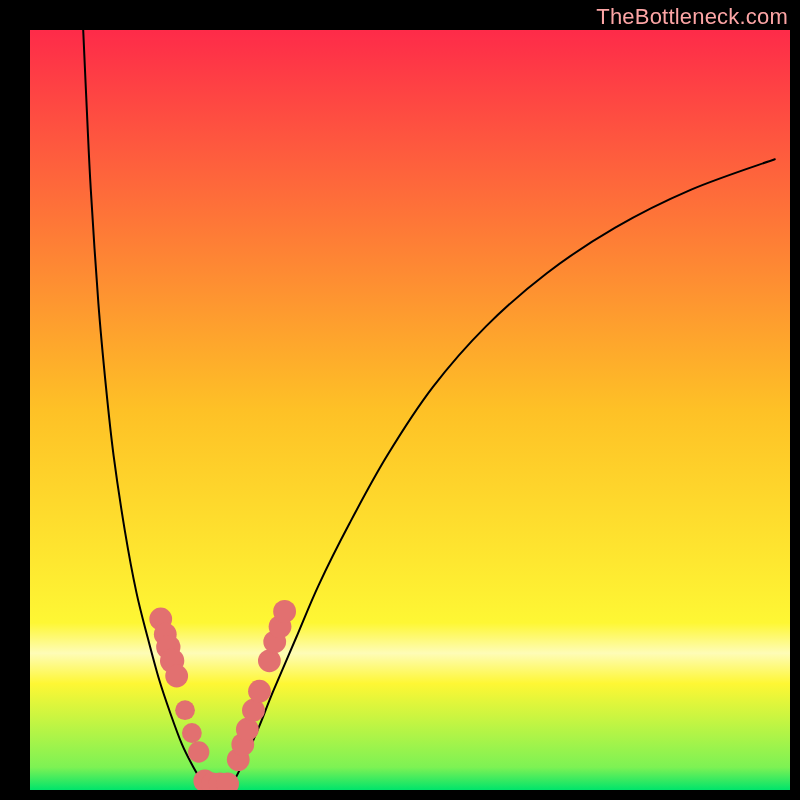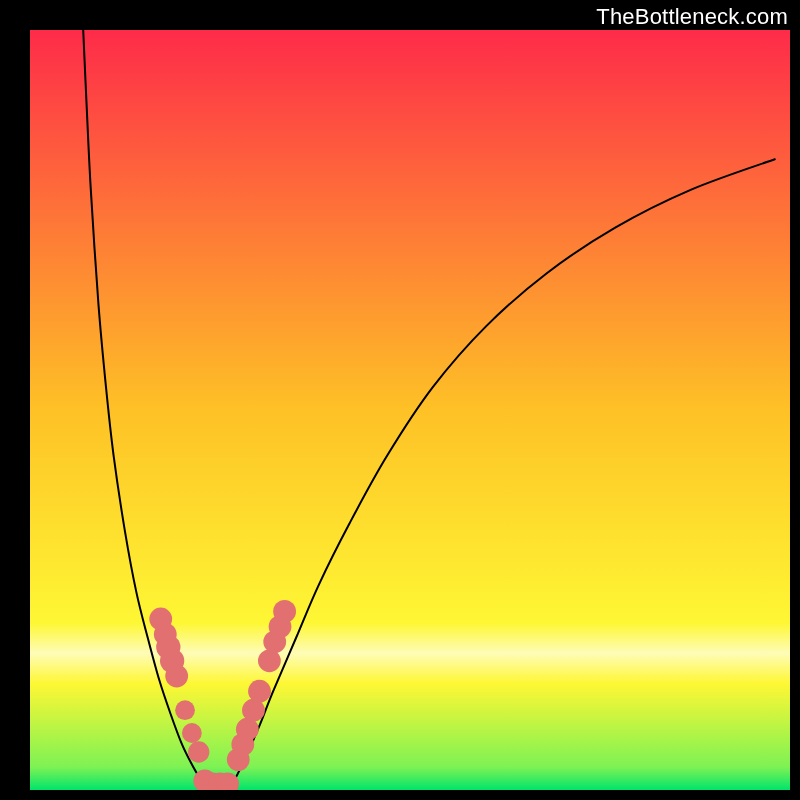--- a/index.html
+++ b/index.html
@@ -16,21 +16,21 @@
     left: 0;
     top: 0;
     width: 800px;
     height: 800px;
     background: #000000;
   }
   .watermark {
     position: absolute;
     top: 4px;
     right: 12px;
-    color: #ffffff;
+    color: #fca5a5;
     font-size: 22px;
     font-weight: 400;
     letter-spacing: 0.2px;
     z-index: 20;
   }
   .plot-area {
     position: absolute;
     left: 30px;
     top: 30px;
     width: 760px;

